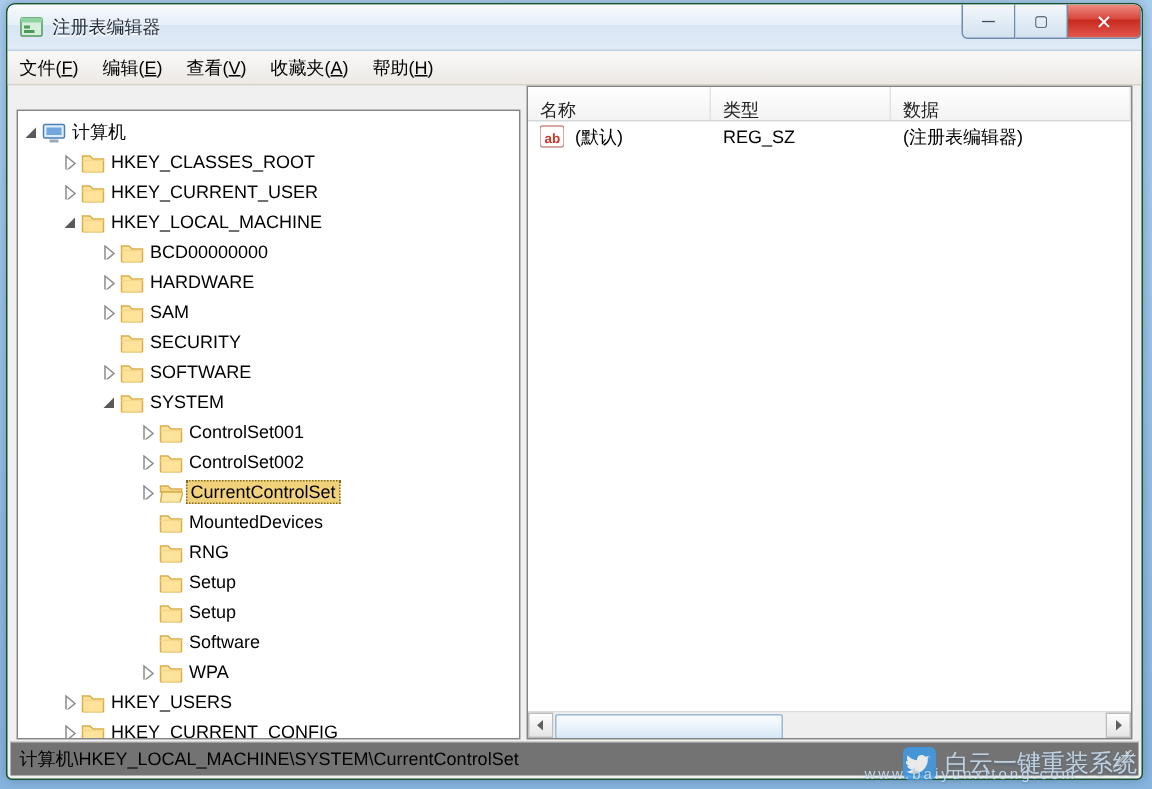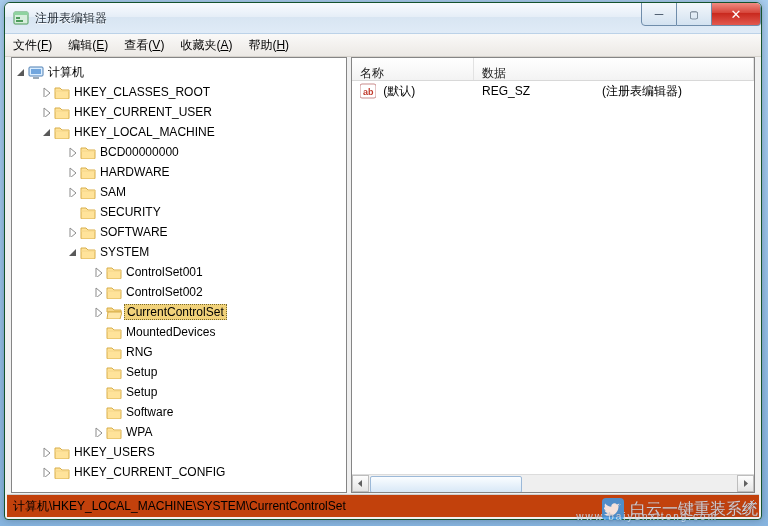--- a/index.html
+++ b/index.html
@@ -68,21 +68,21 @@
     display: flex;
     gap: 4px;
   }
   .panel {
     background: #fff;
     border: 1px solid #858585;
     box-sizing: border-box;
     position: relative;
     overflow: hidden;
   }
-  .tree-panel { width: 336px; }
+  .tree-panel { width: 336px; margin-top: 16px; }
   .list-panel { flex: 1; }
   .tree {
     padding: 4px 2px;
   }
   .tree-node {
     display: flex; align-items: center;
     height: 20px;
     white-space: nowrap;
   }
   .expander {
@@ -145,21 +145,21 @@
   .hs-track { flex:1; height:17px; position:relative; background:#efefef; }
   .hs-thumb {
     position:absolute; left:0; top:0; height:15px; width:150px;
     margin:1px;
     background: linear-gradient(#fafdff,#d8e8f7);
     border:1px solid #9cb9d8; border-radius:2px;
   }
   .statusbar {
     position: absolute; left:2px; right:2px; bottom:2px;
     height: 22px;
-    background: #c2410c;
+    background: #737373;
     border-top: 1px solid #cfcfcf;
     display:flex; align-items:center;
     padding-left: 6px;
     font-size: 12px;
   }
   .status-grip {
     position:absolute; right:3px; bottom:3px;
     width:14px; height:14px;
     background:
       linear-gradient(135deg, transparent 8px, #b9b9b9 8px, #b9b9b9 9px, transparent 9px),
@@ -495,20 +495,21 @@
               </svg></span>
           <span class="node-label">HKEY_CURRENT_CONFIG</span>
         </div>
 
       </div>
     </div>
 
     <div class="panel list-panel">
       <div class="list-header">
         <div class="col-h" style="width:122px">名称</div>
+        <div class="col-h" style="width:120px">类型</div>
         <div class="col-h" style="flex:1">数据</div>
       </div>
       <div class="list-row">
         <div class="cell" style="width:122px">
           <span class="val-icon"><svg width="16" height="16">
                 <use href="#ic-val-str"></use>
               </svg></span>
           <span>(默认)</span>
         </div>
         <div class="cell" style="width:120px">REG_SZ</div>

